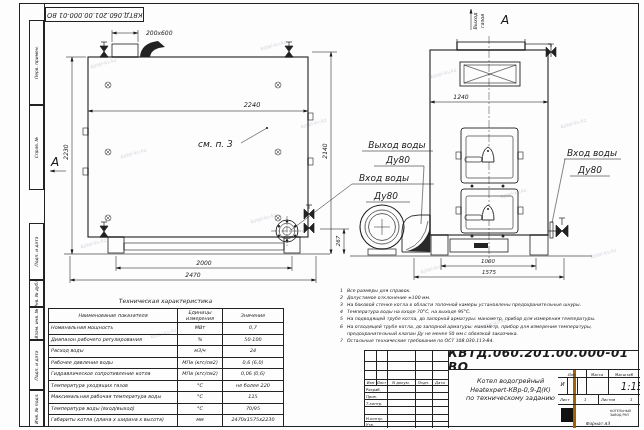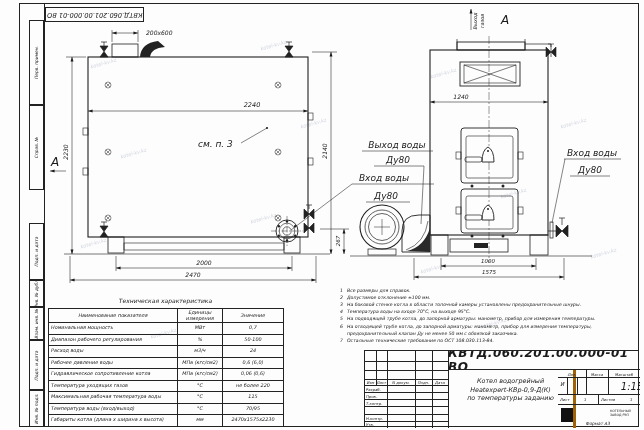--- a/index.html
+++ b/index.html
@@ -426,21 +426,21 @@
   <span class="tb-lab abs" style="left:1px;top:42.5px">Пров.</span>
   <span class="tb-lab abs" style="left:1px;top:49.5px">Т.контр.</span>
   <span class="tb-lab abs" style="left:1px;top:64.5px">Н.контр.</span>
   <span class="tb-lab abs" style="left:1px;top:71px">Утв.</span>
 
   <div class="cell docnum" style="left:83px;top:0;width:192px;height:19px;border-bottom:1px solid #222">КВТД.060.201.00.000-01 ВО</div>
 
   <div class="cell pname" style="left:83px;top:19px;width:128px;height:58px;border-right:3px solid #a16207">
     <div>Котел водогрейный</div>
     <div>Heatexpert-КВр-0,9-Д(К)</div>
-    <div>по температуры заданию</div>
+    <div>по техническому заданию</div>
   </div>
 
   <div class="cell" style="left:193px;top:19px;width:82px;height:58px">
     <div class="hl" style="left:0;top:7px;width:82px"></div>
     <div class="hl" style="left:0;top:24px;width:82px"></div>
     <div class="hl" style="left:0;top:34px;width:82px"></div>
     <div class="vl" style="left:28px;top:0;height:24px"></div>
     <div class="vl" style="left:50px;top:0;height:24px"></div>
     <div class="vl" style="left:9.3px;top:7px;height:17px"></div>
     <div class="vl" style="left:18.6px;top:7px;height:17px"></div>

